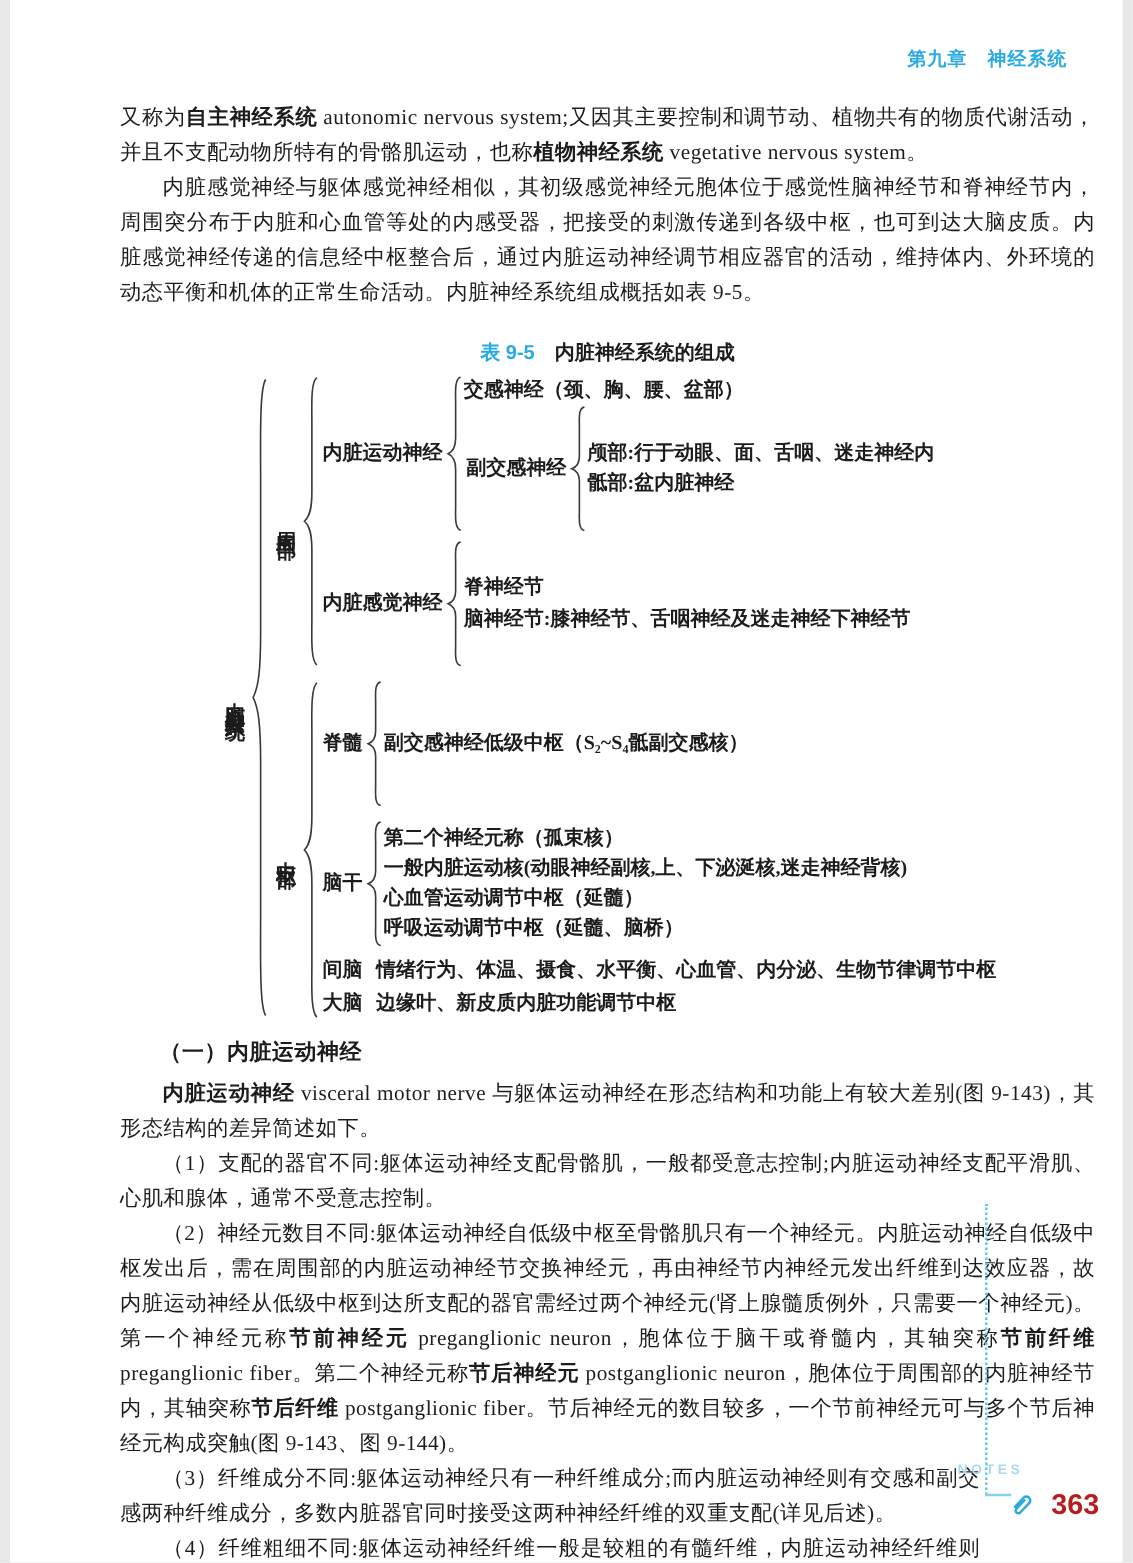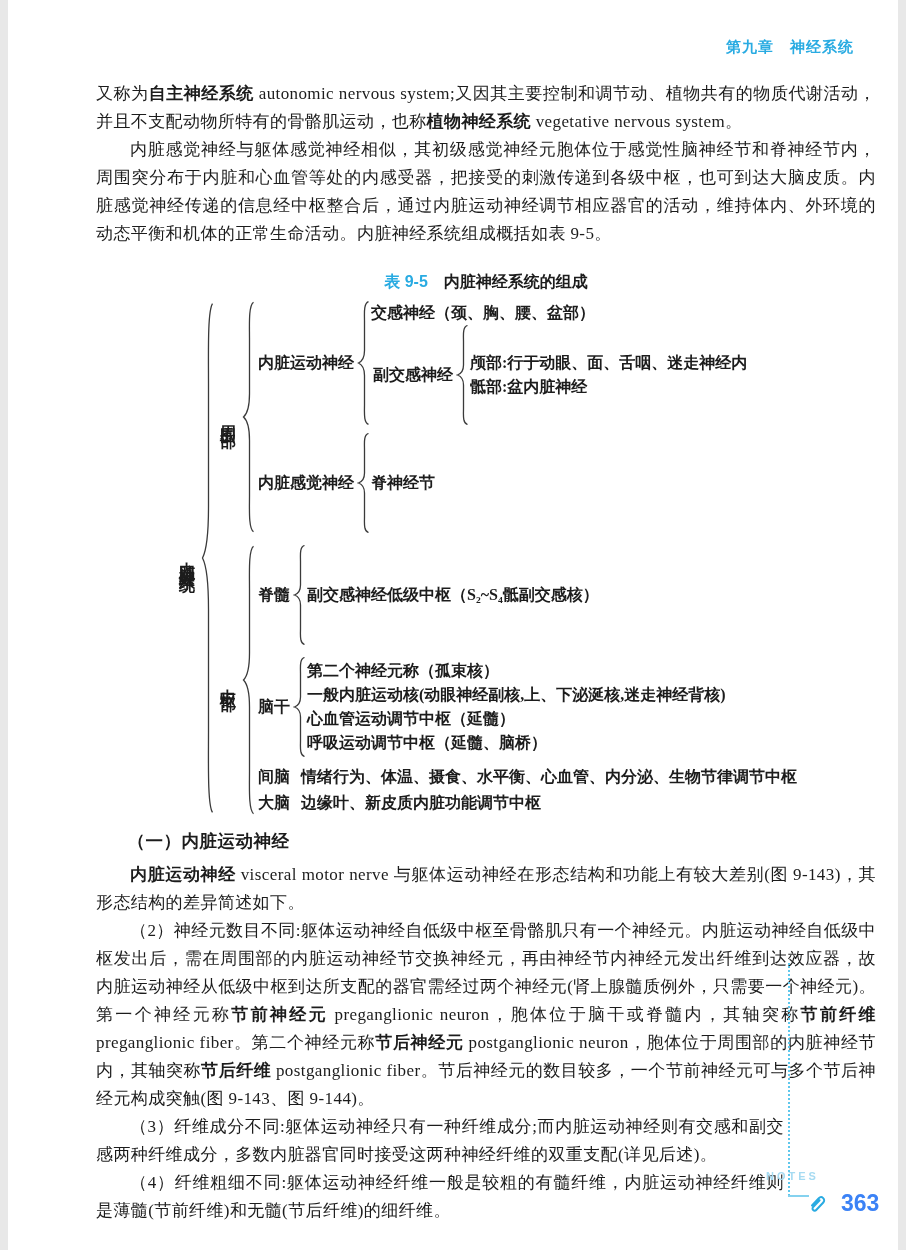--- a/index.html
+++ b/index.html
@@ -49,21 +49,21 @@
   .notes-corner{position:absolute; left:780px; top:1195px; width:21px; height:0; border-top:2px solid #85d2ef;}
   .notes-label{
     position:absolute; left:758px; top:1170px;
     font-family:"Liberation Sans","DejaVu Sans",sans-serif;
     font-weight:700; font-size:11px; letter-spacing:3px; color:#a6dbf2;
   }
   .paperclip{position:absolute; left:797px; top:1192px; width:24px; height:24px;}
   .page-number{
     position:absolute; left:833px; top:1190px;
     font-family:"Liberation Sans","DejaVu Sans",sans-serif;
-    font-weight:700; font-size:23px; color:#3b82f6;
+    font-weight:700; font-size:23px; color:#b91c1c;
   }
 </style>
 </head>
 <body>
 
 <div class="page">
 
   <div class="chapter-header">第九章　神经系统</div>
 
   <div class="content">
@@ -119,20 +119,21 @@
               </div>
               <div class="branch gap8">
                 <div class="hlabel">内脏感觉神经</div>
                 <span class="brace">
                     <svg viewBox="0 0 13 100" preserveAspectRatio="none">
                       <path d="M11.5 0.5 C6.5 2 7.5 10 7.5 16 L7.5 40 C7.5 46 5.5 48.5 1.5 50 C5.5 51.5 7.5 54 7.5 60 L7.5 84 C7.5 90 6.5 98 11.5 99.5" fill="none" stroke="#3a3a3a" stroke-width="1.3" vector-effect="non-scaling-stroke"></path>
                     </svg>
                   </span>
                 <div class="col">
                   <div class="leaf">脊神经节</div>
+                  <div class="leaf gap2">脑神经节:膝神经节、舌咽神经及迷走神经下神经节</div>
                 </div>
               </div>
             </div>
           </div>
 
           <div class="branch gap12">
             <div class="vlabel">中枢部</div>
             <span class="brace">
                 <svg viewBox="0 0 13 100" preserveAspectRatio="none">
                   <path d="M11.5 0.5 C6.5 2 7.5 10 7.5 16 L7.5 40 C7.5 46 5.5 48.5 1.5 50 C5.5 51.5 7.5 54 7.5 60 L7.5 84 C7.5 90 6.5 98 11.5 99.5" fill="none" stroke="#3a3a3a" stroke-width="1.3" vector-effect="non-scaling-stroke"></path>
@@ -176,20 +177,21 @@
           </div>
 
         </div>
       </div>
     </div>
 
     <div class="sec-heading">（一）内脏运动神经</div>
 
     <p class="body"><span class="hei">内脏运动神经</span><span> visceral motor nerve 与躯体运动神经在形态结构和功能上有较大差别(图 9-143)，其形态结构的差异简述如下。</span></p>
 
+    <p class="body">（1）支配的器官不同:躯体运动神经支配骨骼肌，一般都受意志控制;内脏运动神经支配平滑肌、心肌和腺体，通常不受意志控制。</p>
 
     <p class="body"><span>（2）神经元数目不同:躯体运动神经自低级中枢至骨骼肌只有一个神经元。内脏运动神经自低级中枢发出后，需在周围部的内脏运动神经节交换神经元，再由神经节内神经元发出纤维到达效应器，故内脏运动神经从低级中枢到达所支配的器官需经过两个神经元(肾上腺髓质例外，只需要一个神经元)。第一个神经元称</span><span class="hei">节前神经元</span><span> preganglionic neuron，胞体位于脑干或脊髓内，其轴突称</span><span class="hei">节前纤维</span><span> preganglionic fiber。第二个神经元称</span><span class="hei">节后神经元</span><span> postganglionic neuron，胞体位于周围部的内脏神经节内，其轴突称</span><span class="hei">节后纤维</span><span> postganglionic fiber。节后神经元的数目较多，一个节前神经元可与多个节后神经元构成突触(图 9-143、图 9-144)。</span></p>
 
     <p class="body narrow">（3）纤维成分不同:躯体运动神经只有一种纤维成分;而内脏运动神经则有交感和副交感两种纤维成分，多数内脏器官同时接受这两种神经纤维的双重支配(详见后述)。</p>
     <p class="body narrow">（4）纤维粗细不同:躯体运动神经纤维一般是较粗的有髓纤维，内脏运动神经纤维则是薄髓(节前纤维)和无髓(节后纤维)的细纤维。</p>
 
   </div>
 
   <div class="notes-dotted"></div>
   <div class="notes-corner"></div>

